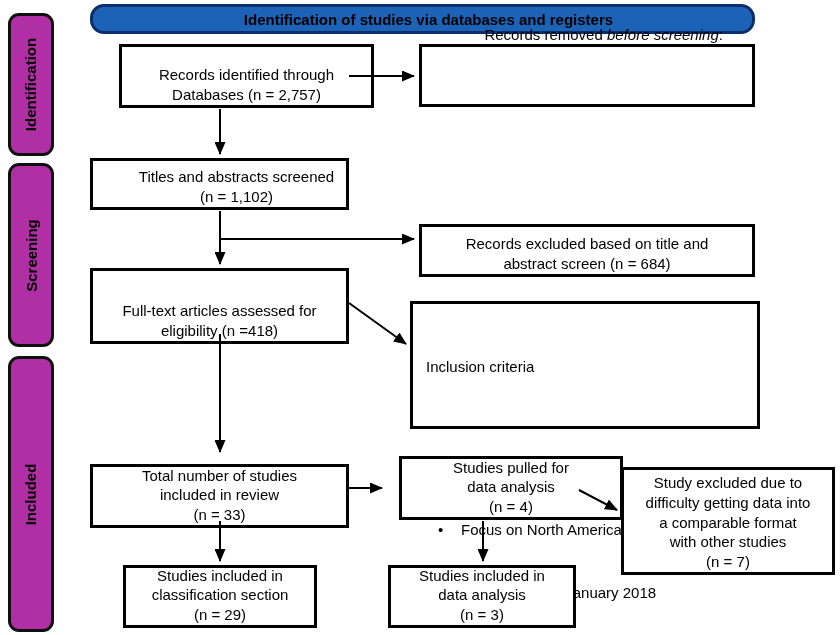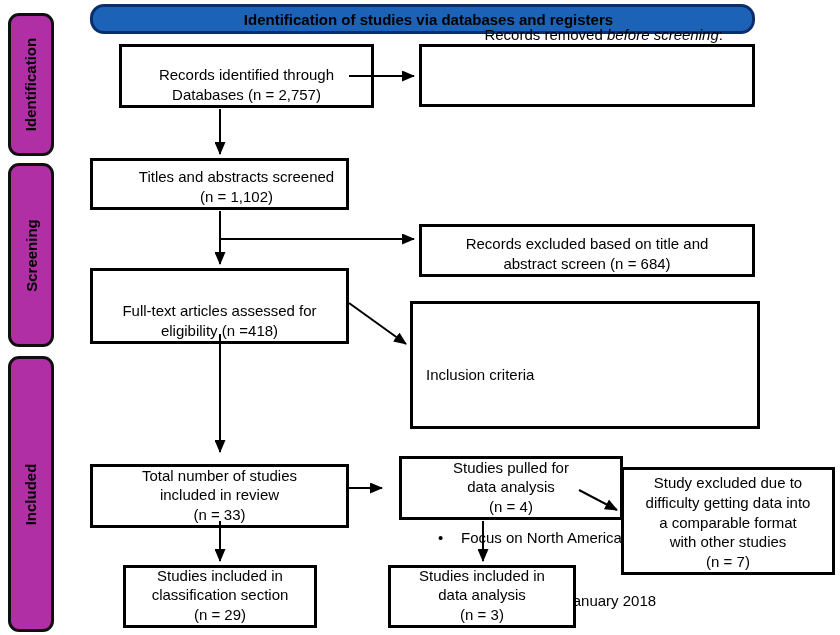--- a/index.html
+++ b/index.html
@@ -44,21 +44,21 @@
     white-space:pre-wrap;
   }
   .box .txt{width:100%;}
   .box.inclusion{
     align-items:flex-start;justify-content:flex-start;
     text-align:left;
     padding:10px 10px 6px 13px;
     display:block;
     line-height:1.25;
   }
-  .incl-title{margin:14px 0 6px 0;}
+  .incl-title{margin:6px 0 6px 0;}
   .incl-list{list-style:none;margin:0;padding:0 0 0 10px;}
   .incl-list li{position:relative;padding-left:25px;margin:0 0 7px 0;}
   .incl-list li::before{
     content:"\2022";
     position:absolute;left:2px;top:0;
     font-size:15px;
   }
   em{font-style:italic;}
   .arrows{position:absolute;left:0;top:0;pointer-events:none;}
 </style>

